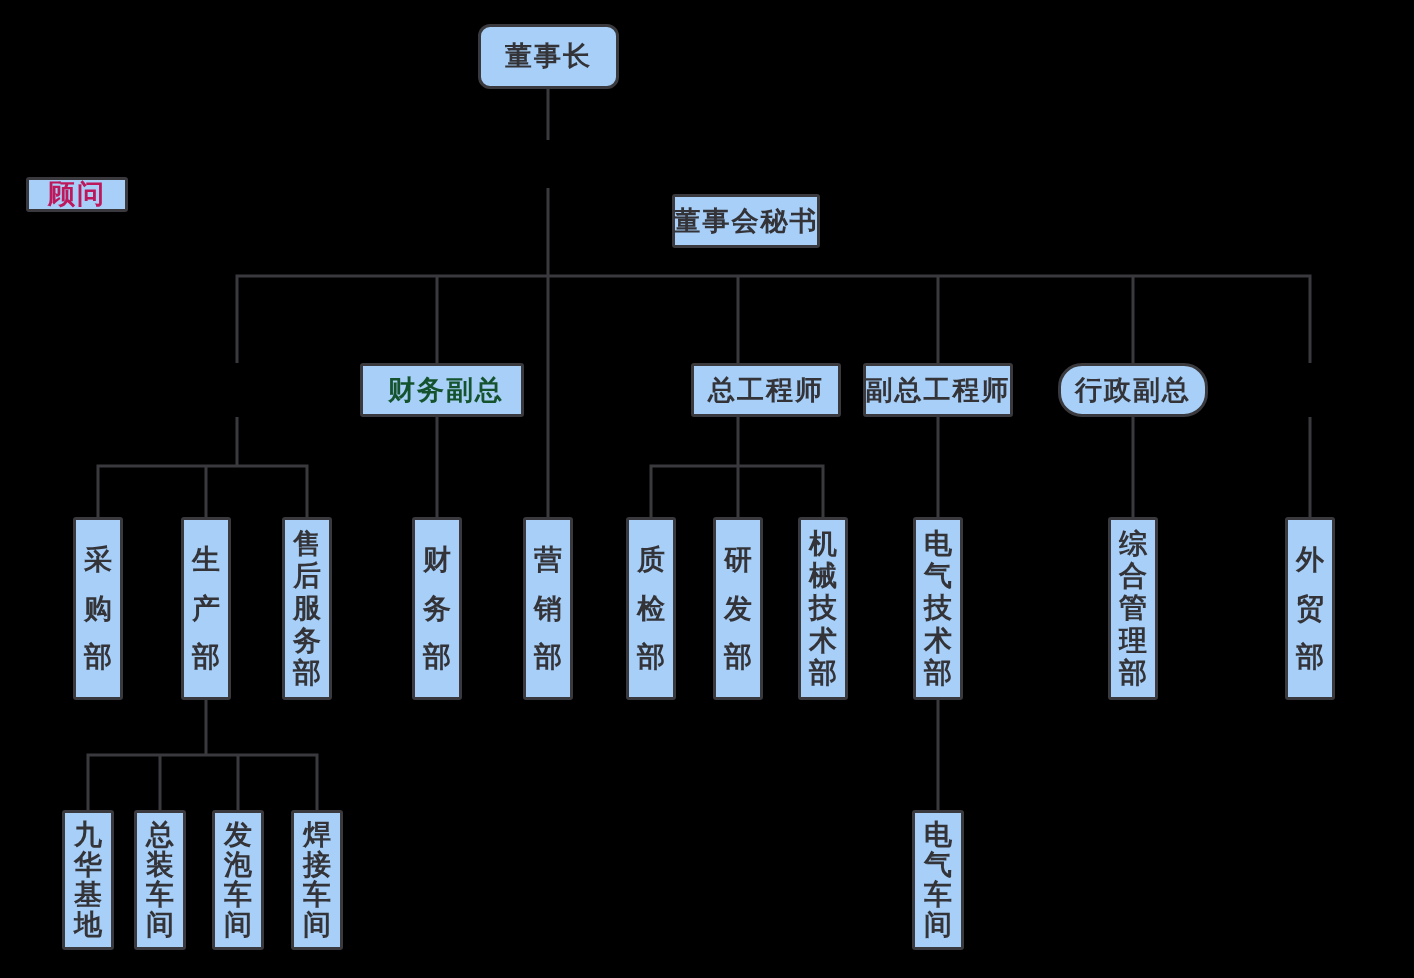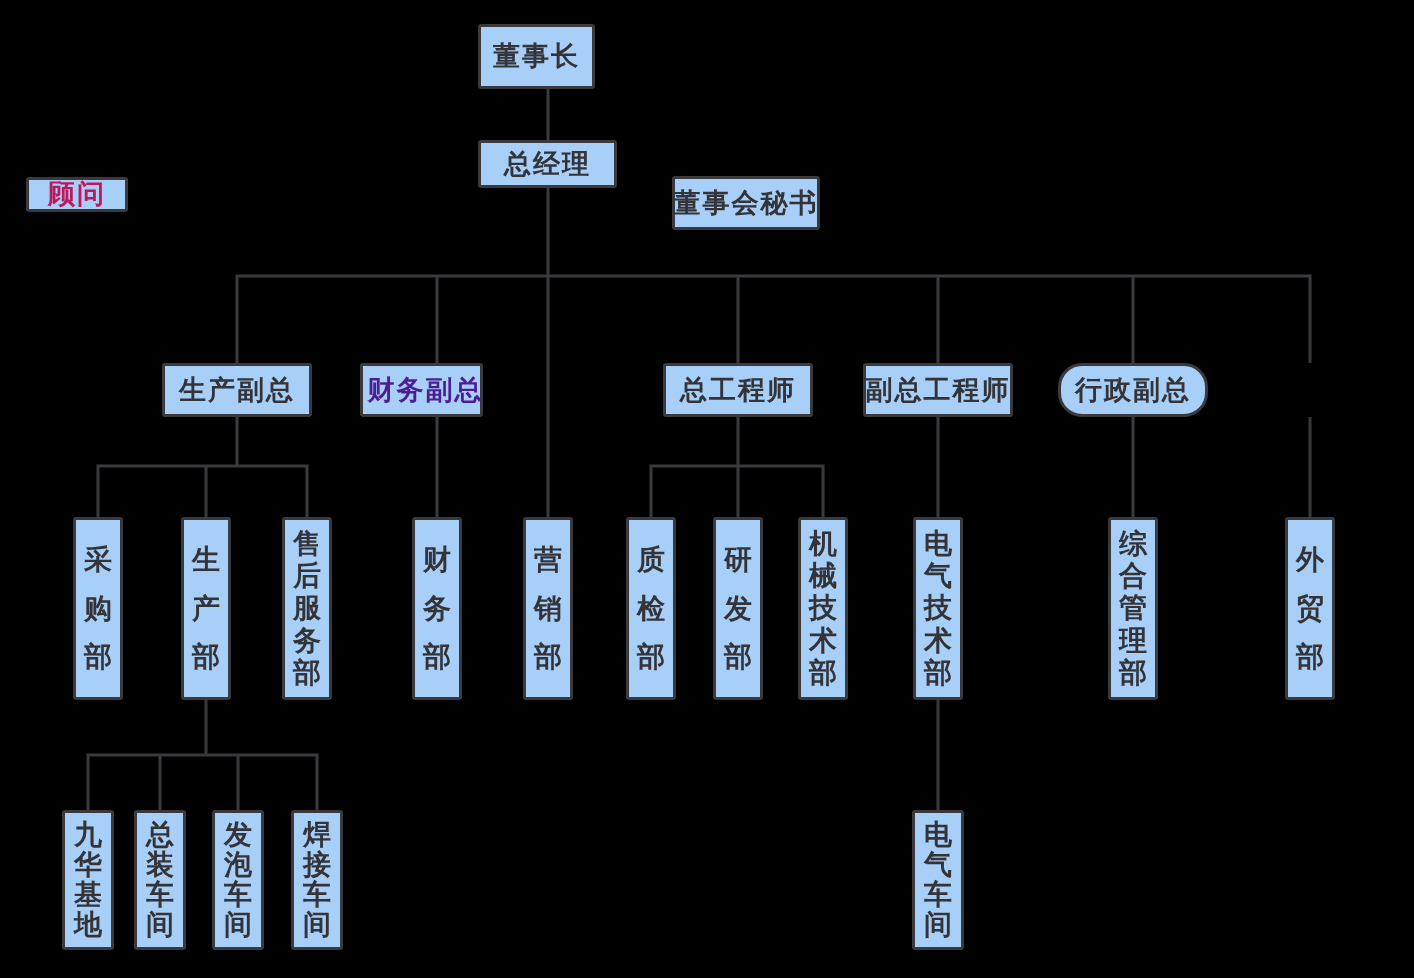--- a/index.html
+++ b/index.html
@@ -72,39 +72,33 @@
       <polyline points="651,517 651,466 823,466 823,517" fill="none" stroke="#3A3A3E" stroke-width="3"></polyline>
       <polyline points="938,417 938,517" fill="none" stroke="#3A3A3E" stroke-width="3"></polyline>
       <polyline points="1133,417 1133,517" fill="none" stroke="#3A3A3E" stroke-width="3"></polyline>
       <polyline points="1310,417 1310,517" fill="none" stroke="#3A3A3E" stroke-width="3"></polyline>
       <polyline points="206,700 206,755" fill="none" stroke="#3A3A3E" stroke-width="3"></polyline>
       <polyline points="88,810 88,755 317,755 317,810" fill="none" stroke="#3A3A3E" stroke-width="3"></polyline>
       <polyline points="160,755 160,810" fill="none" stroke="#3A3A3E" stroke-width="3"></polyline>
       <polyline points="238,755 238,810" fill="none" stroke="#3A3A3E" stroke-width="3"></polyline>
       <polyline points="938,700 938,810" fill="none" stroke="#3A3A3E" stroke-width="3"></polyline>
     </svg>
-<div class="node h" style="left: 478px; top: 24px; width: 117px; height: 65px; background: rgb(167, 207, 247); border-color: rgb(58, 58, 62); color: rgb(51, 51, 56);">
+<div class="node h" style="left: 478px; top: 24px; width: 141px; height: 65px; background: rgb(167, 207, 247); border-color: rgb(58, 58, 62); color: rgb(51, 51, 56); border-radius: 12px;">
       <span class="hlabel">董事长</span>
-    </div>
-    <div class="node h" style="left: 478px; top: 140px; width: 139px; height: 48px; background: rgb(167, 207, 247); border-color: rgb(58, 58, 62); color: rgb(51, 51, 56);">
-      <span class="hlabel">总经理</span>
     </div>
     <div class="node h" style="left: 26px; top: 177px; width: 102px; height: 35px; background: rgb(167, 207, 247); border-color: rgb(58, 58, 62); color: #be185d;">
       <span class="hlabel">顾问</span>
     </div>
-    <div class="node h" style="left: 672px; top: 176px; width: 148px; height: 54px; background: rgb(167, 207, 247); border-color: rgb(58, 58, 62); color: rgb(51, 51, 56);">
+    <div class="node h" style="left: 672px; top: 194px; width: 148px; height: 54px; background: rgb(167, 207, 247); border-color: rgb(58, 58, 62); color: rgb(51, 51, 56);">
       <span class="hlabel">董事会秘书</span>
     </div>
-    <div class="node h" style="left: 162px; top: 363px; width: 150px; height: 54px; background: rgb(167, 207, 247); border-color: rgb(58, 58, 62); color: rgb(51, 51, 56);">
-      <span class="hlabel">生产副总</span>
-    </div>
-    <div class="node h" style="left: 360px; top: 363px; width: 123px; height: 54px; background: rgb(167, 207, 247); border-color: rgb(58, 58, 62); color: #4c1d95; padding-left: 8px;">
+    <div class="node h" style="left: 360px; top: 363px; width: 164px; height: 54px; background: rgb(167, 207, 247); border-color: rgb(58, 58, 62); color: #14532d; padding-left: 8px;">
       <span class="hlabel">财务副总</span>
     </div>
-    <div class="node h" style="left: 663px; top: 363px; width: 150px; height: 54px; background: rgb(167, 207, 247); border-color: rgb(58, 58, 62); color: rgb(51, 51, 56);">
+    <div class="node h" style="left: 691px; top: 363px; width: 150px; height: 54px; background: rgb(167, 207, 247); border-color: rgb(58, 58, 62); color: rgb(51, 51, 56);">
       <span class="hlabel">总工程师</span>
     </div>
     <div class="node h" style="left: 863px; top: 363px; width: 150px; height: 54px; background: rgb(167, 207, 247); border-color: rgb(58, 58, 62); color: rgb(51, 51, 56); align-items: center;">
       <span class="hlabel">副总工程师</span>
     </div>
     <div class="node h" style="left: 1058px; top: 363px; width: 150px; height: 54px; background: rgb(167, 207, 247); border-color: rgb(58, 58, 62); color: rgb(51, 51, 56); border-radius: 24px;">
       <span class="hlabel">行政副总</span>
     </div>
     <div class="node v" style="left: 73px; top: 517px; width: 50px; height: 183px; background: rgb(167, 207, 247); border-color: rgb(58, 58, 62); color: rgb(51, 51, 56);">
       <div class="vlabel">

